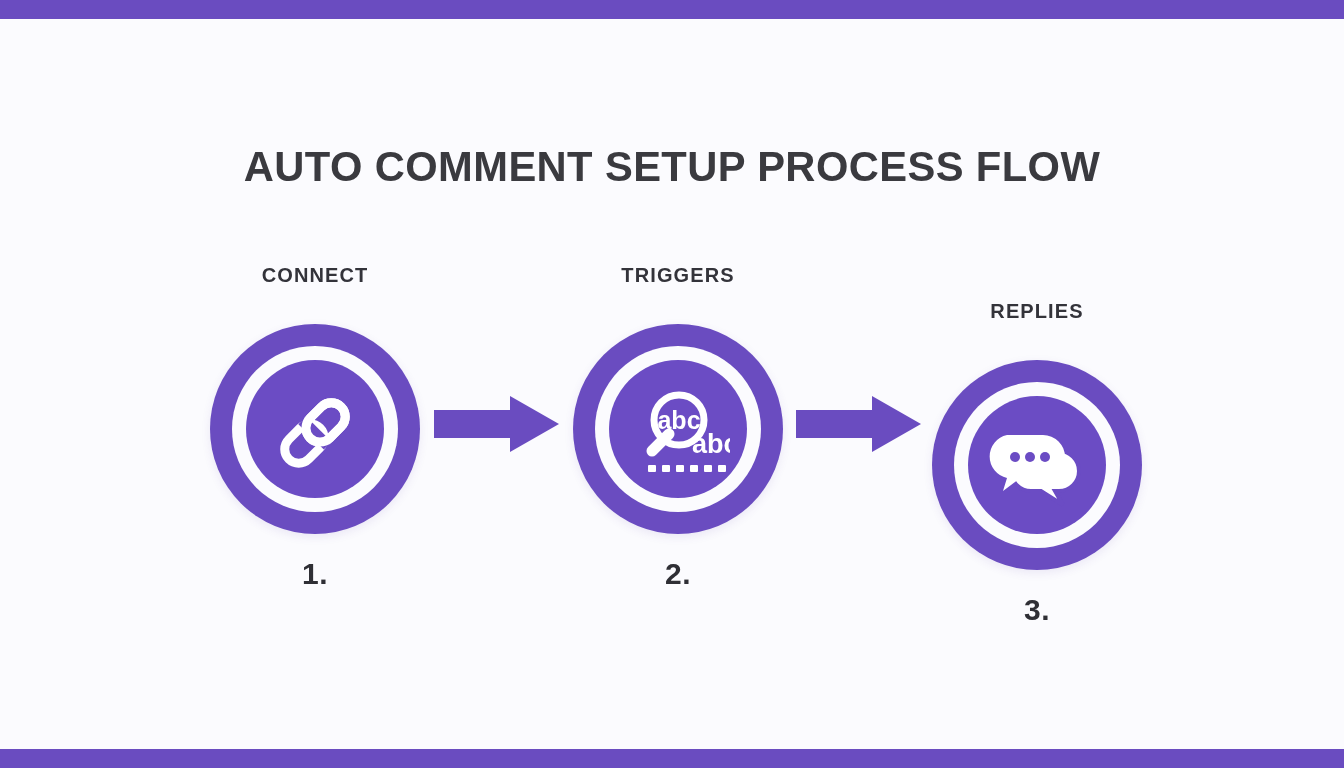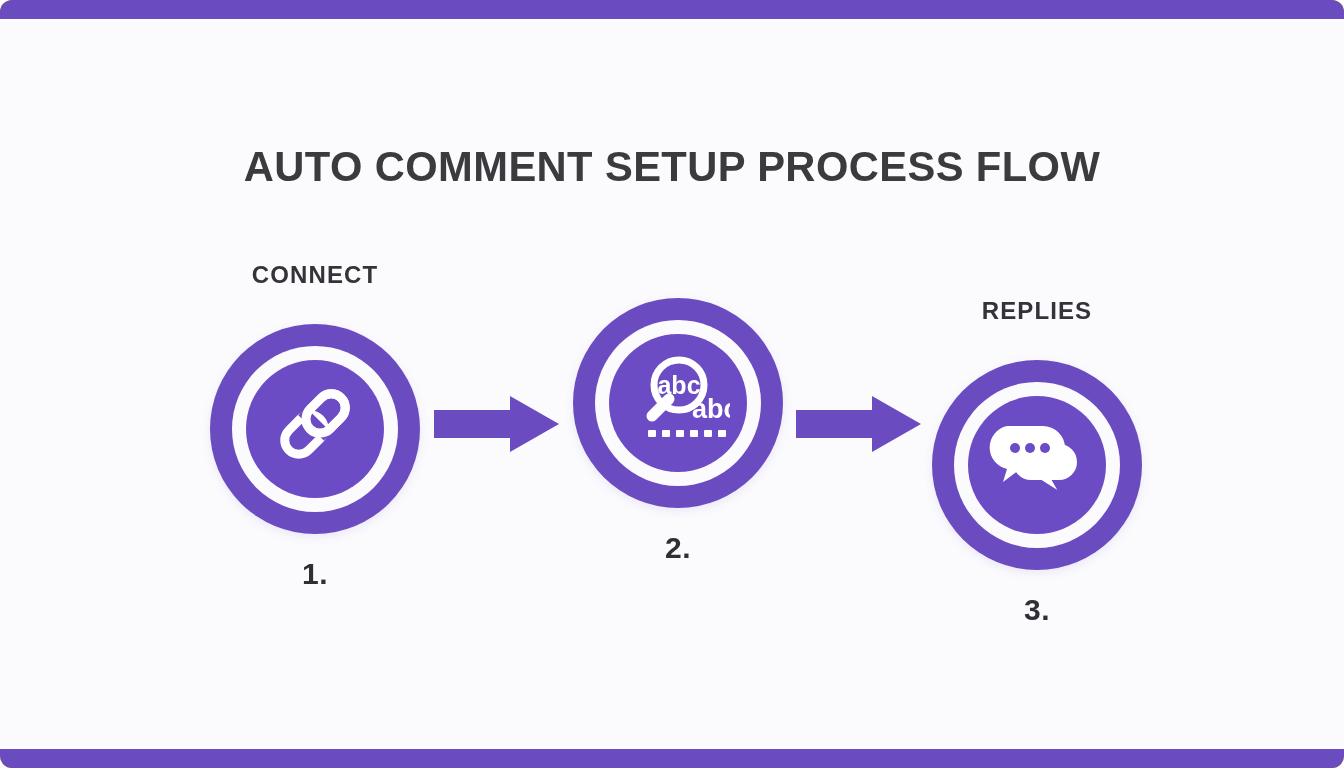--- a/index.html
+++ b/index.html
@@ -13,21 +13,20 @@
     font-family: "Liberation Sans", sans-serif;
     overflow: hidden;
   }
 
   .slide {
     position: relative;
     width: 1344px;
     height: 768px;
     background: #eab308;
     overflow: hidden;
-    border-radius: 12px;
   }
 
   
   .bar {
     position: absolute;
     left: 0;
     width: 1344px;
     height: 19px;
     background: #6a4cc0;
   }
@@ -74,21 +73,21 @@
     position: absolute;
     top: 0;
     width: 280px;
     text-align: center;
   }
   .step-1 { left: 175px; }
   .step-2 { left: 538px; }
   .step-3 { left: 897px; margin-top: 36px; }
 
   .step-label {
-    font-size: 24px;
+    font-size: 20px;
     font-weight: 700;
     letter-spacing: 1.1px;
     color: #33333a;
     line-height: 26px;
     height: 26px;
     white-space: nowrap;
   }
 
   
   .medallion {
@@ -114,21 +113,21 @@
     left: 36px;
     top: 36px;
     width: 138px;
     height: 138px;
     border-radius: 50%;
     background: #6b4cc4;
   }
   .medallion .glyph {
     position: absolute;
     left: 36px;
-    top: 31px;
+    top: 40px;
     width: 138px;
     height: 138px;
     display: flex;
     align-items: center;
     justify-content: center;
   }
   .medallion .glyph svg { display: block; }
 
   .step-number {
     margin-top: 22px;
@@ -178,20 +177,21 @@
               <rect x="40.5" y="28" width="11" height="36" fill="#6b4cc4"></rect>
               <rect x="39" y="32" width="44" height="28" rx="14" ry="14" fill="none" stroke="#ffffff" stroke-width="9"></rect>
             </g>
           </svg>
         </div>
       </div>
       <div class="step-number">1.</div>
     </div>
 
     <div class="step step-2">
+      <div class="step-label">TRIGGERS</div>
       <div class="medallion">
         <div class="gap"></div>
         <div class="disc"></div>
         <div class="glyph">
           <svg width="104" height="96" viewBox="0 0 104 96" aria-hidden="true">
 
             <line x1="26" y1="66" x2="43" y2="49" stroke="#ffffff" stroke-width="11" stroke-linecap="round"></line>
 
             <circle cx="53" cy="35" r="25" fill="none" stroke="#ffffff" stroke-width="7"></circle>
             <text x="53" y="44" text-anchor="middle" font-family="Liberation Sans, sans-serif" font-size="25" font-weight="700" fill="#ffffff">abc</text>

